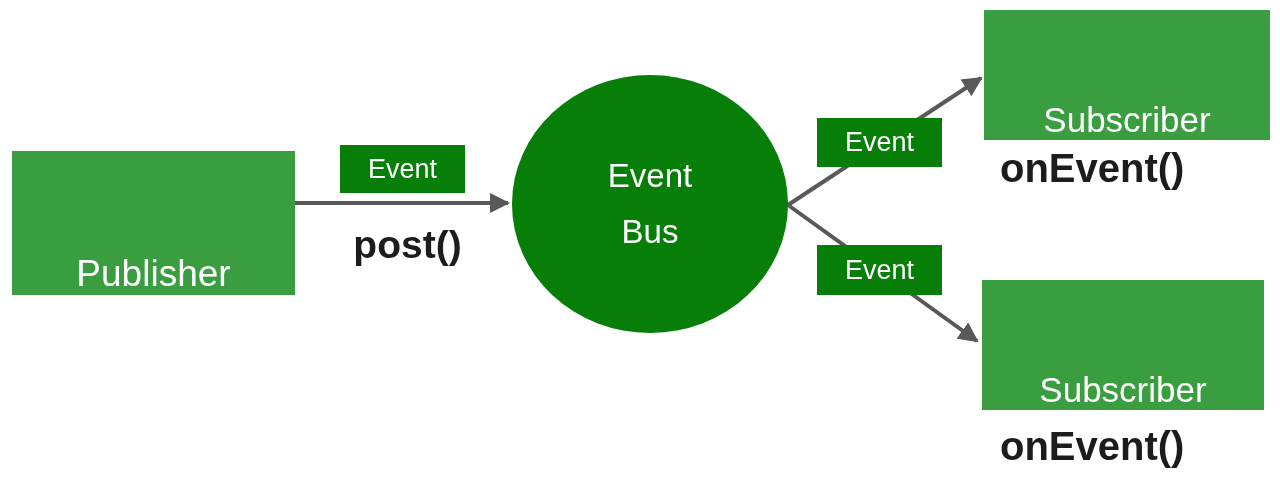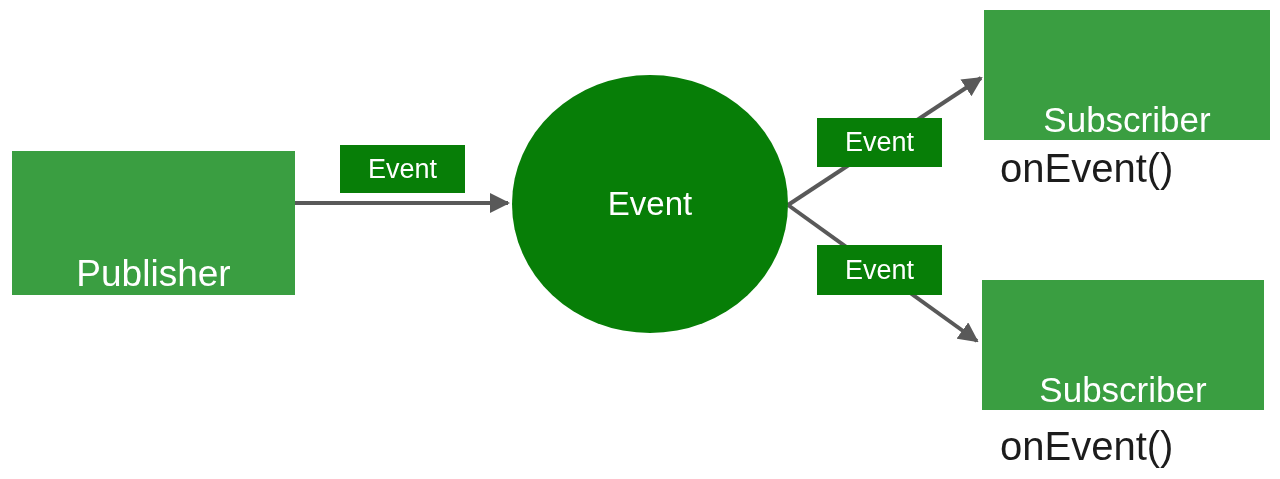--- a/index.html
+++ b/index.html
@@ -73,21 +73,21 @@
     font-size: 27px;
     font-weight: 300;
   }
   .event-label.pos-1 { left: 340px; top: 145px; }
   .event-label.pos-2 { left: 817px; top: 118px; height: 49px; }
   .event-label.pos-3 { left: 817px; top: 245px; height: 50px; }
   .method {
     position: absolute;
     color: var(--text-black);
     font-size: 40px;
-    font-weight: 400;
+    font-weight: 700;
     white-space: nowrap;
   }
   .method.post { left: 340px; top: 223px; width: 135px; text-align: center; font-size: 39px; }
   .method.onevent-top { left: 1000px; top: 146px; }
   .method.onevent-bottom { left: 1000px; top: 424px; }
   svg line { stroke: var(--arrow-gray); stroke-width: 4; }
   svg .head { fill: var(--arrow-gray); }
 </style>
 </head>
 <body>
@@ -106,23 +106,25 @@
   </svg>
 
   <div class="node publisher">
     <span>Publisher</span>
   </div>
 
   <div class="event-label pos-1">
     <span>Event</span>
   </div>
 
+  <div class="method post">post()</div>
 
   <div class="bus">
     <span>Event</span>
+    <span>Bus</span>
   </div>
 
   <div class="event-label pos-2">
     <span>Event</span>
   </div>
 
   <div class="event-label pos-3">
     <span>Event</span>
   </div>
 

